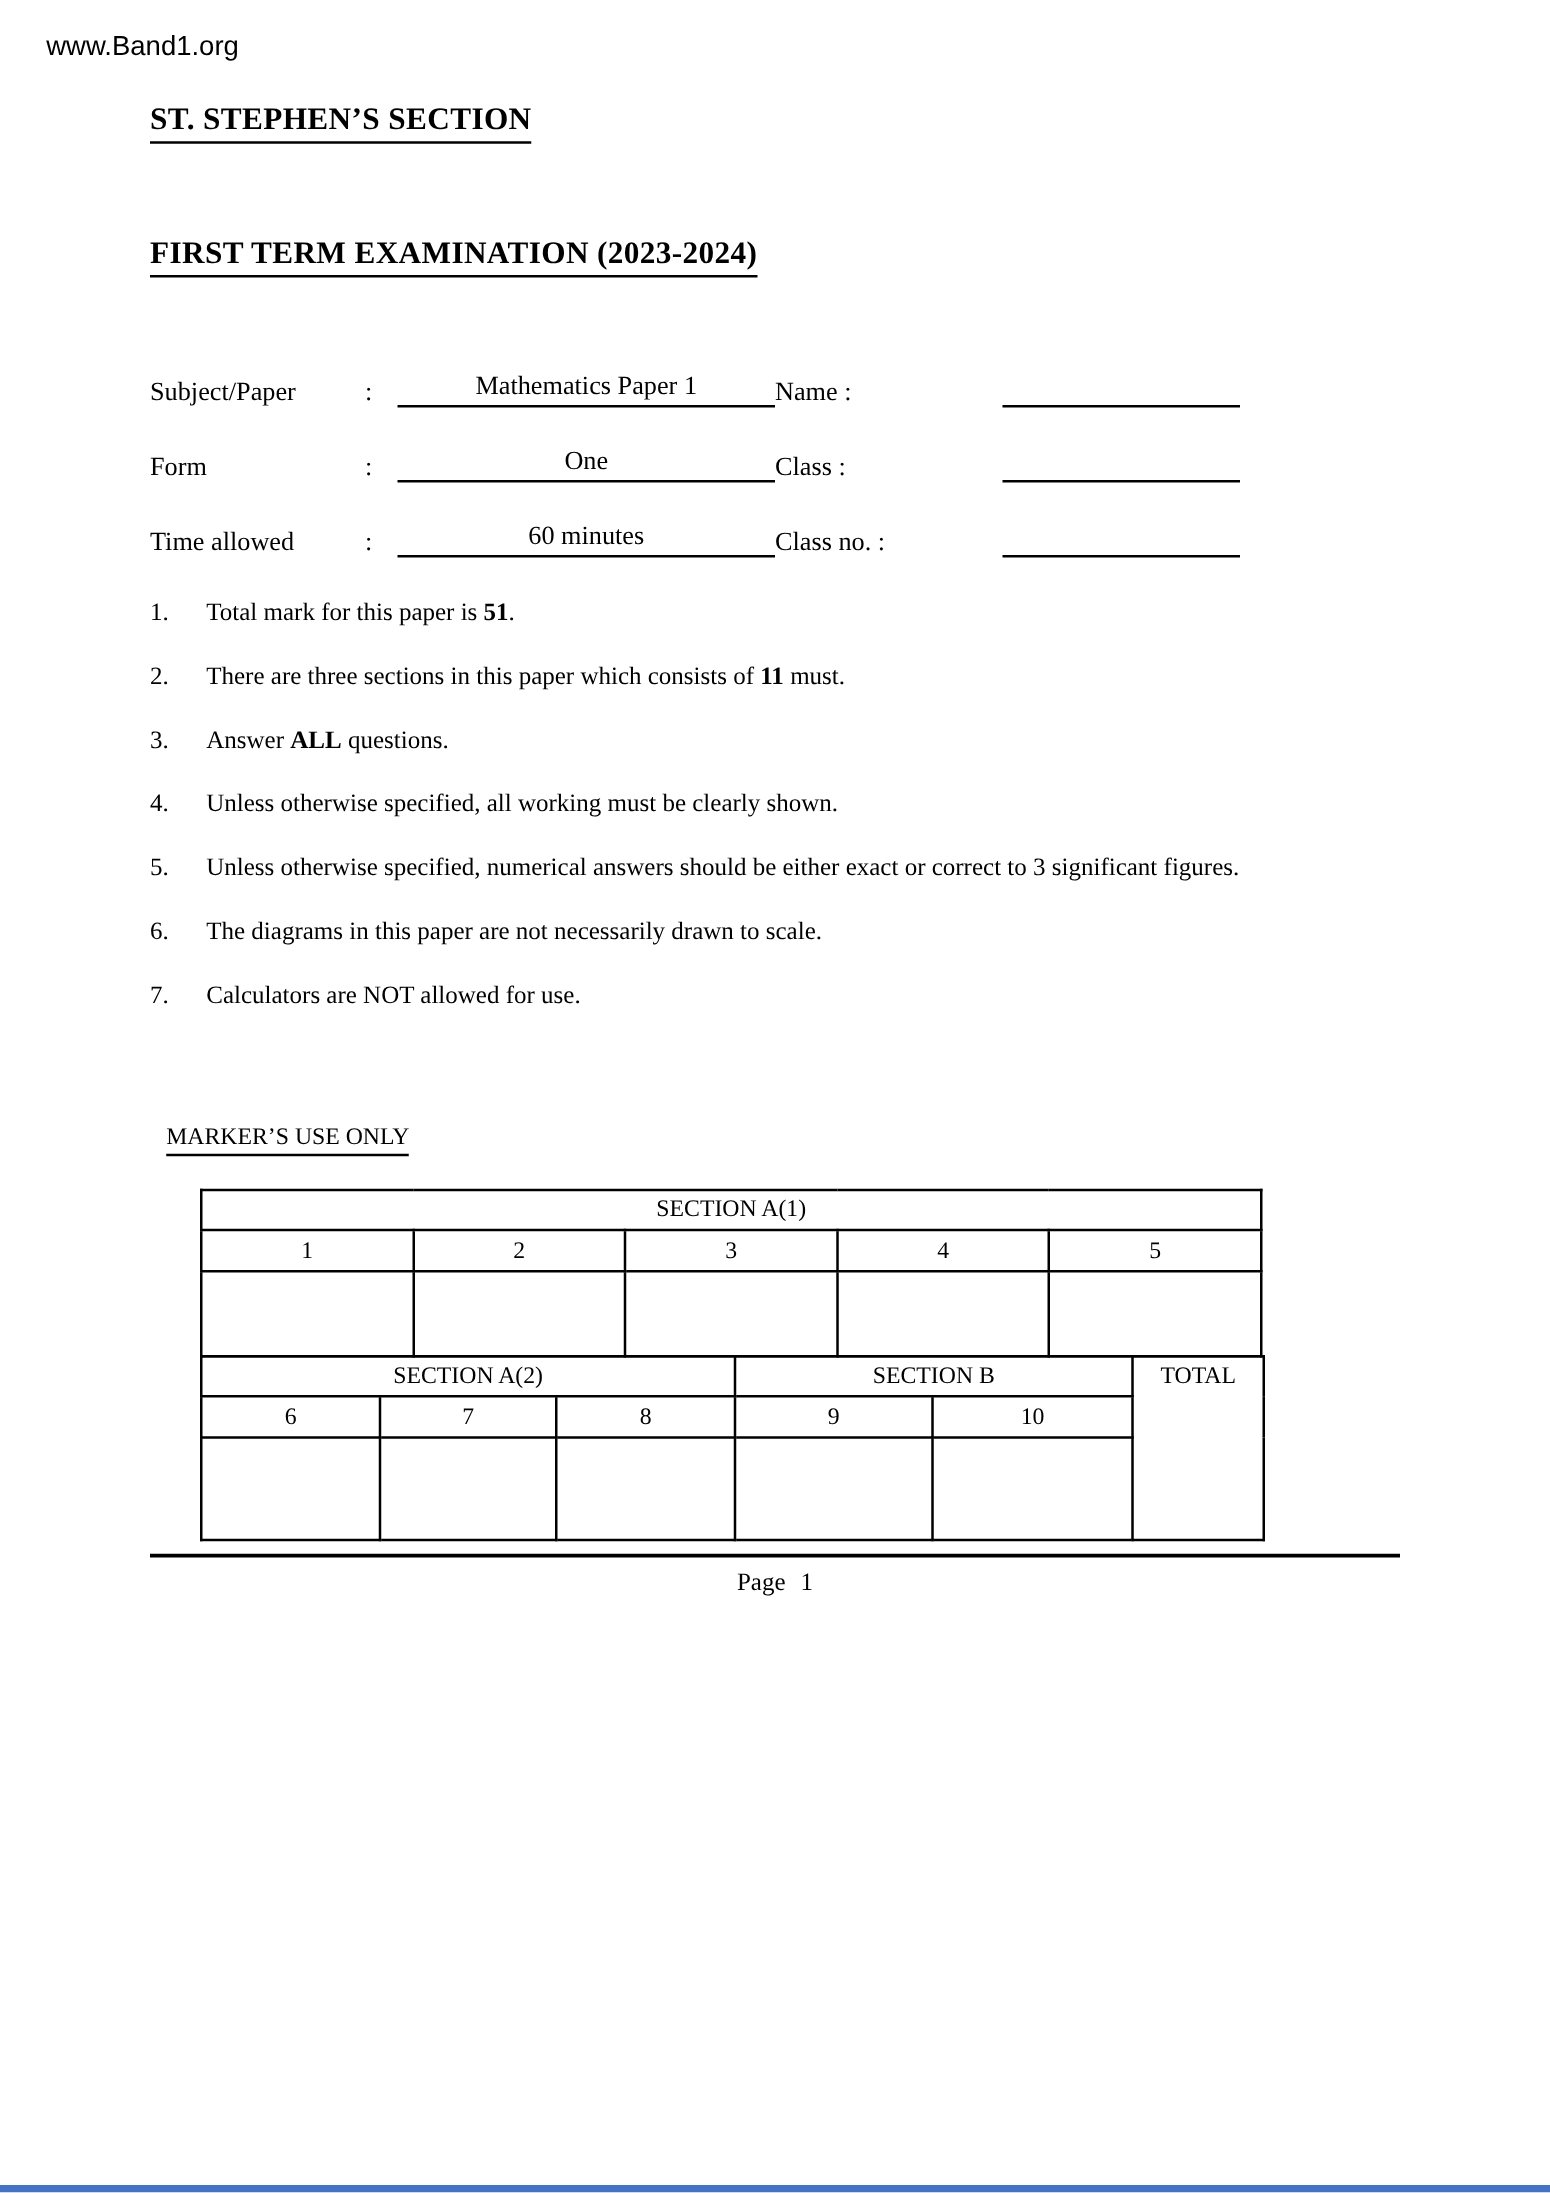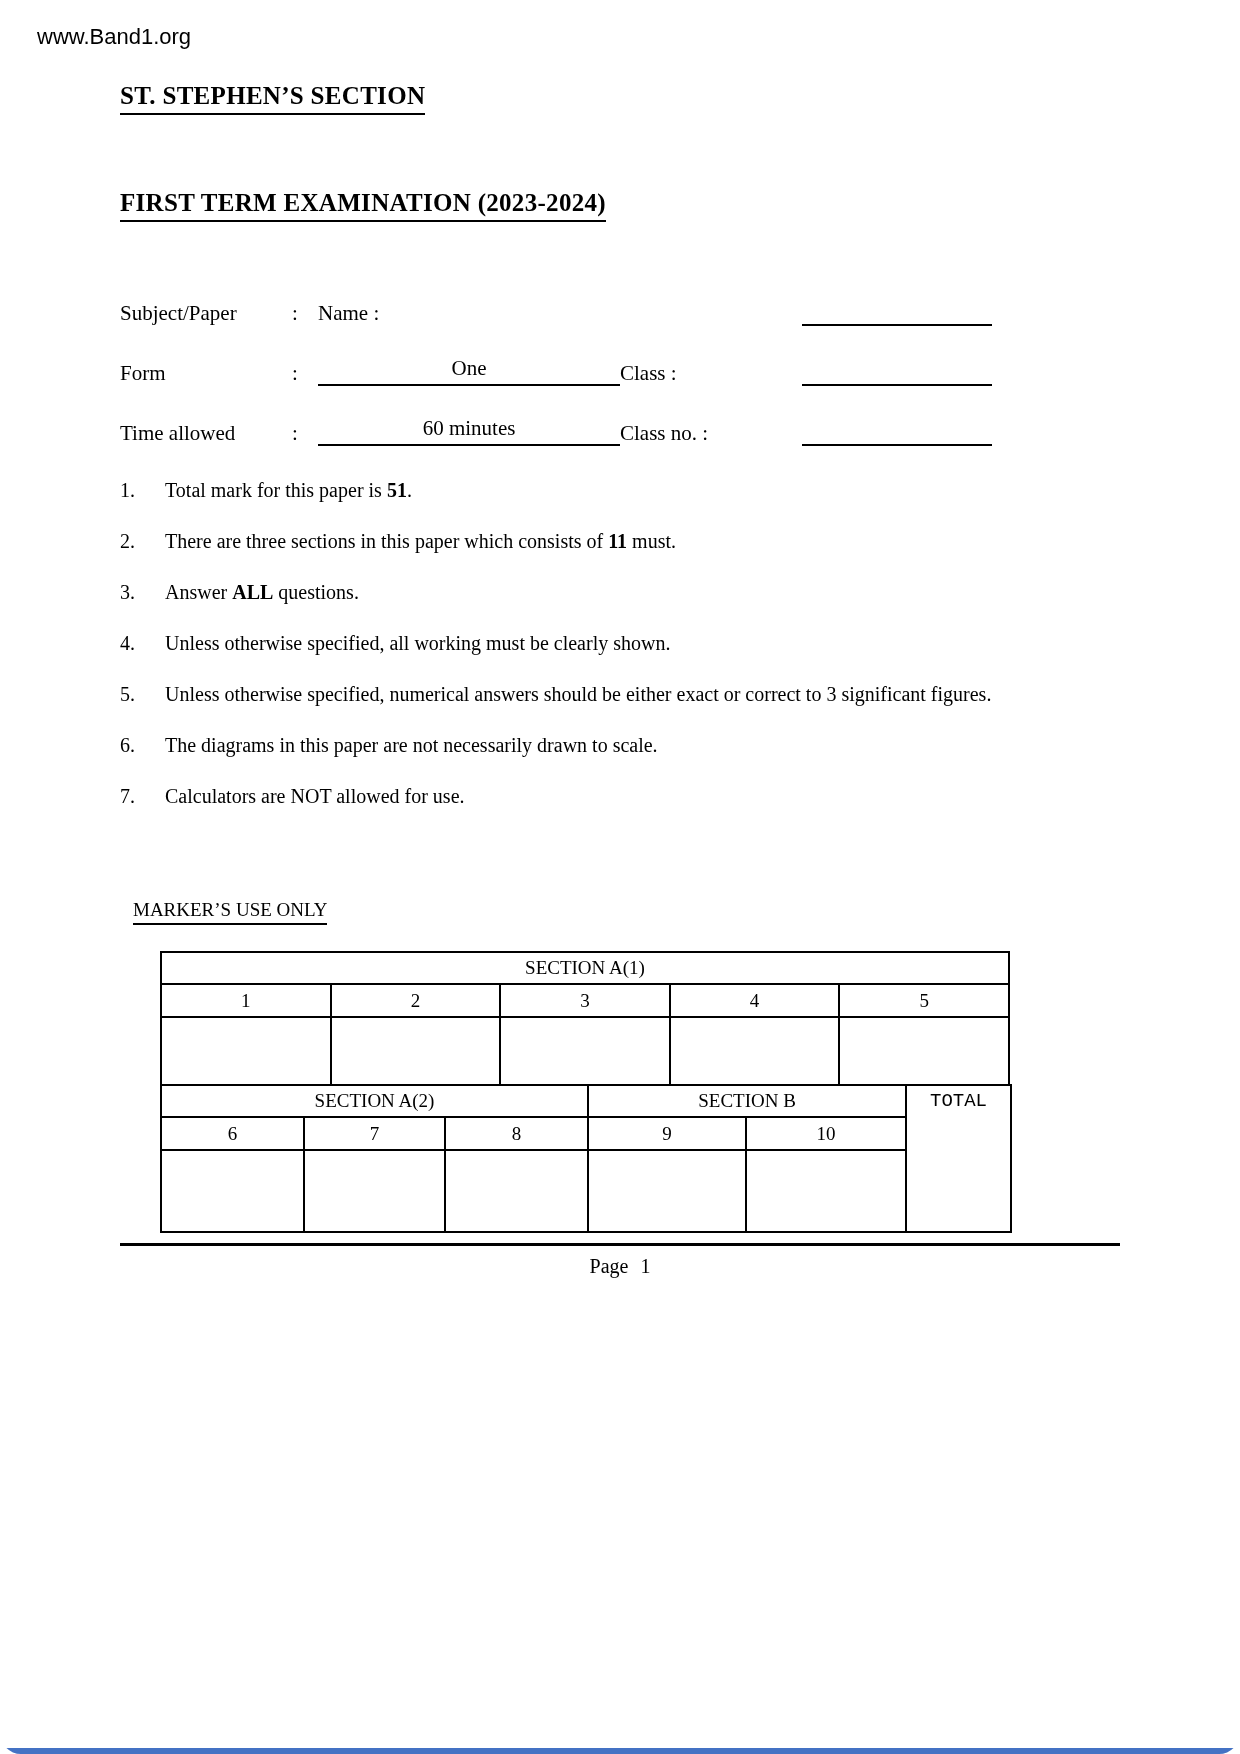--- a/index.html
+++ b/index.html
@@ -5,21 +5,20 @@
   html, body { margin: 0; padding: 0; }
   body { background: #ffffff; }
   .page {
     position: relative;
     width: 1240px;
     height: 1754px;
     background: #ffffff;
     color: #000000;
     font-family: "Liberation Serif", serif;
     overflow: hidden;
-    border-radius: 21px;
   }
   .watermark {
     position: absolute;
     left: 37px;
     top: 24px;
     font-family: "Liberation Sans", sans-serif;
     font-size: 22px;
   }
   .content {
     position: absolute;
@@ -90,21 +89,21 @@
   .marks-table td {
     border: 2px solid #000;
     text-align: center;
     padding: 0;
   }
   .hcell { height: 30px; }
   .ncell { height: 31px; }
   .blank-top td    { height: 66px; }
   .blank-bottom td { height: 80px; }
   .marks-bottom { margin-top: -2px; }
-  .total-cell { vertical-align: top; padding-top: 4px !important; font-family: Liberation Mono, monospace; }
+  .total-cell { vertical-align: top; padding-top: 4px !important; }
   .footer-line {
     margin-top: 10px;
     width: 1000px;
     height: 3px;
     background: #000;
   }
   .page-num { margin-top: 9px; text-align: center; font-size: 20px; }
   .page-num .gap { display: inline-block; width: 12px; }
   .accent-bar {
     position: absolute;
@@ -129,20 +128,21 @@
 
     <div class="exam-heading">
       <span class="heading-text">FIRST TERM EXAMINATION (2023-2024)</span>
     </div>
 
     <div class="info-block">
 
       <div class="info-row">
         <span class="info-label">Subject/Paper</span>
         <span class="info-sep">:</span>
+        <span class="info-value">Mathematics Paper 1</span>
         <span class="info-right-label">Name :</span>
         <span class="info-blank"></span>
       </div>
 
       <div class="info-row">
         <span class="info-label">Form</span>
         <span class="info-sep">:</span>
         <span class="info-value">One</span>
         <span class="info-right-label">Class :</span>
         <span class="info-blank"></span>

